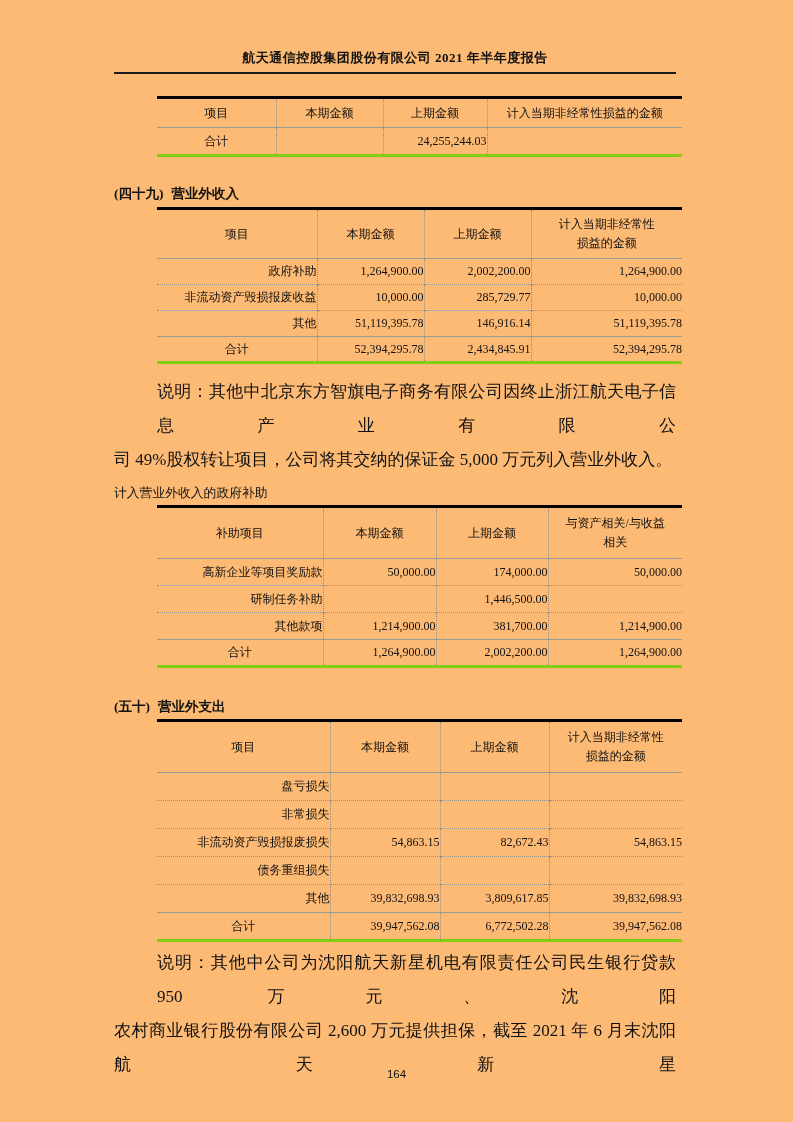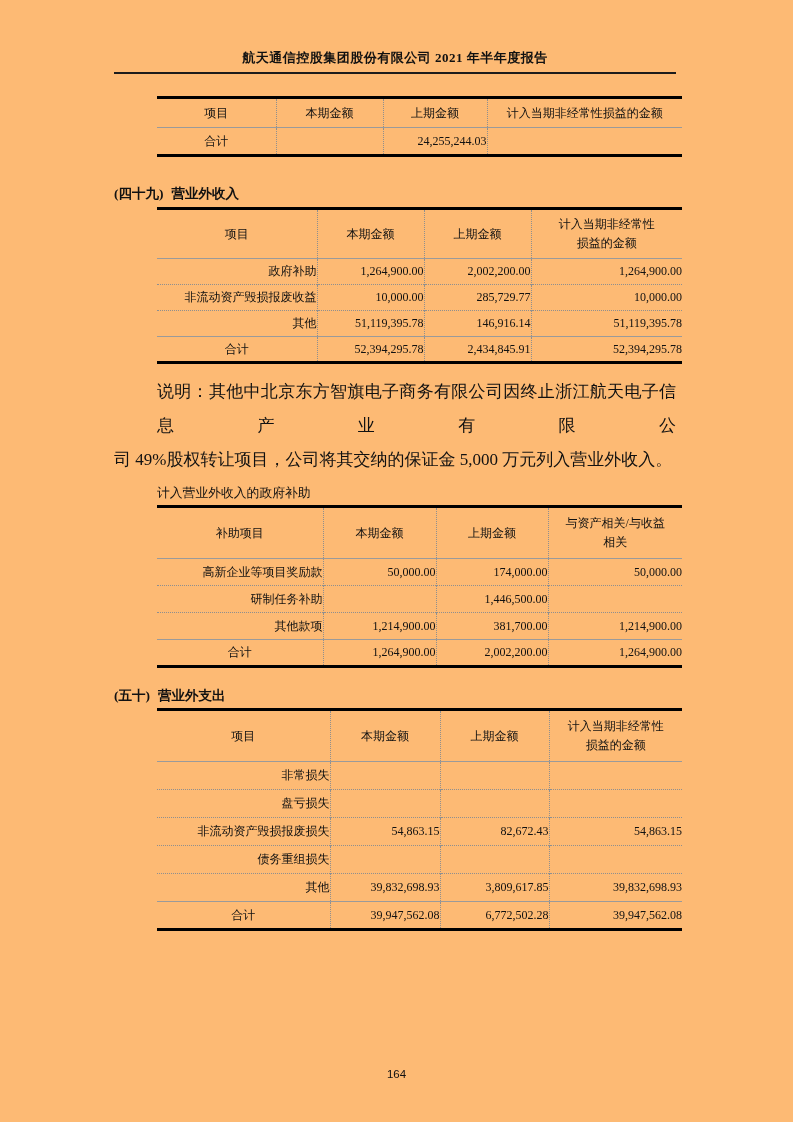--- a/index.html
+++ b/index.html
@@ -30,33 +30,32 @@
 
   
   .section-heading {
     margin-top:28px;
     font-size:13.5px;
     font-weight:bold;
   }
   .section-heading .sec-title { margin-left:8px; }
   .sub-heading {
     margin-top:8px;
-    margin-left:43px;
     font-size:12.8px;
     font-weight:normal;
   }
 
   
   .tbl-wrap { margin-left:43px; width:525px; }
   table.fin {
     width:525px;
     border-collapse:collapse;
     table-layout:fixed;
     border-top:3px solid #000;
-    border-bottom:3px solid #000000;
+    border-bottom:3px solid #84cc16;
     font-size:12px;
   }
   table.fin th, table.fin td {
     font-weight:normal;
     padding:0;
     overflow:hidden;
     vertical-align:middle;
   }
   table.fin th { text-align:center; line-height:19px; }
   table.fin th, table.fin td { border-right:1px dotted #8f8f8f; }
@@ -226,21 +225,21 @@
         <tr class="data total">
           <td class="item">合计</td>
           <td class="num">1,264,900.00</td>
           <td class="num">2,002,200.00</td>
           <td class="num">1,264,900.00</td>
         </tr>
       </tbody>
         </table>
     </div>
 
-    <div class="section-heading" style="margin-top:19px;">
+    <div class="section-heading" style="margin-top:30px;">
       <span class="sec-num">(五十)</span><span class="sec-title">营业外支出</span>
     </div>
 
     <div class="tbl-wrap" style="margin-top:3px;">
       <table class="fin t-50">
         <colgroup>
             <col style="width:173px">
             <col style="width:110px">
             <col style="width:109px">
             <col style="width:133px">
@@ -249,27 +248,27 @@
             <tr class="hdr">
           <th>项目</th>
           <th>本期金额</th>
           <th>上期金额</th>
           <th class="h2line">
             <span>计入当期非经常性</span>
             <span>损益的金额</span>
           </th>
         </tr>
         <tr class="data">
+          <td class="item">盘亏损失</td>
+          <td class="num"></td>
+          <td class="num"></td>
+          <td class="num"></td>
+        </tr>
+        <tr class="data">
           <td class="item">非常损失</td>
-          <td class="num"></td>
-          <td class="num"></td>
-          <td class="num"></td>
-        </tr>
-        <tr class="data">
-          <td class="item">盘亏损失</td>
           <td class="num"></td>
           <td class="num"></td>
           <td class="num"></td>
         </tr>
         <tr class="data">
           <td class="item">非流动资产毁损报废损失</td>
           <td class="num">54,863.15</td>
           <td class="num">82,672.43</td>
           <td class="num">54,863.15</td>
         </tr>
@@ -288,17 +287,21 @@
         <tr class="data total">
           <td class="item">合计</td>
           <td class="num">39,947,562.08</td>
           <td class="num">6,772,502.28</td>
           <td class="num">39,947,562.08</td>
         </tr>
       </tbody>
         </table>
     </div>
 
+    <div class="note note-50">
+      <div class="l1 just">说明：其他中公司为沈阳航天新星机电有限责任公司民生银行贷款 950 万元、沈阳</div>
+      <div class="l2 just">农村商业银行股份有限公司 2,600 万元提供担保，截至 2021 年 6 月末沈阳航天新星</div>
+    </div>
 
   </div>
 
   <div class="page-number">164</div>
 </div>
 
 </body></html>

